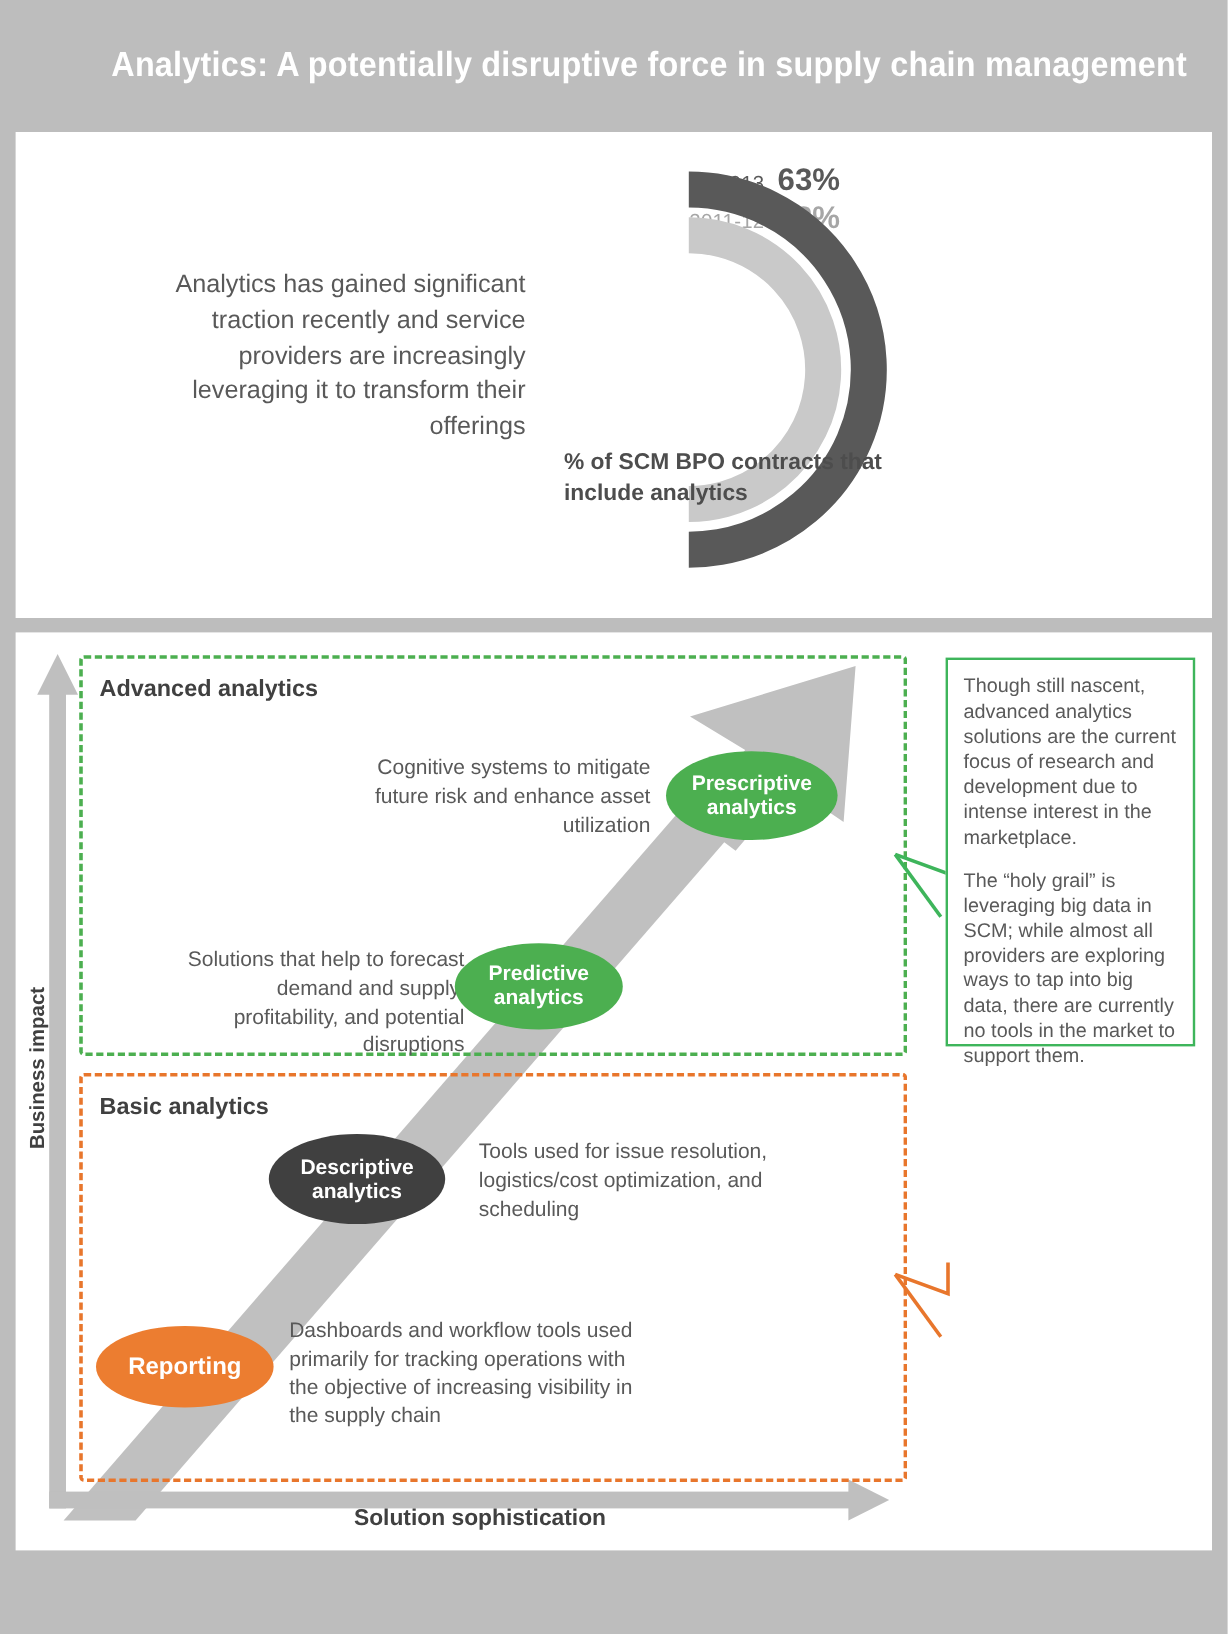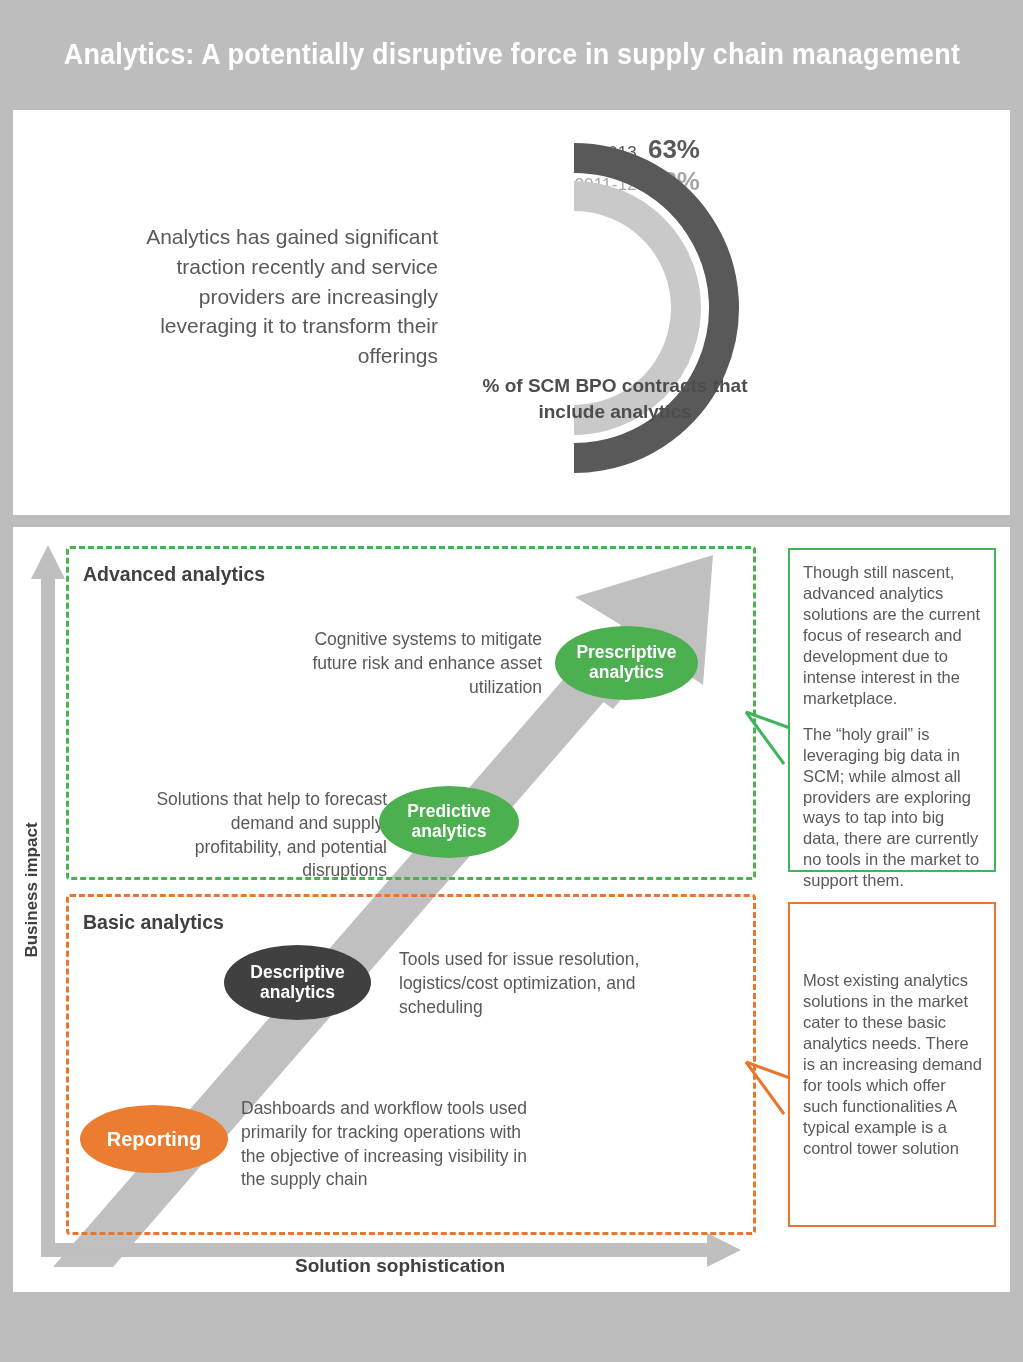--- a/index.html
+++ b/index.html
@@ -8,21 +8,21 @@
     background:#bdbdbd;
     font-family:"Liberation Sans", sans-serif;
     overflow:hidden;
     position:relative;
   }
   #root{position:absolute;inset:0;}
 
   
   .title-bar{
     position:absolute;left:0;top:0;width:1023px;height:110px;
-    display:flex;align-items:center;justify-content:center;
+    display:flex;align-items:center;justify-content:flex-end;
   }
   .title-text{
     color:#ffffff;font-weight:bold;font-size:29px;line-height:1.17;
     text-align:center;letter-spacing:.2px;
     font-family:"Liberation Sans Narrow","Liberation Sans",sans-serif;
     transform:scaleX(.93);
   }
 
   
   .panel{position:absolute;background:#ffffff;}
@@ -44,21 +44,21 @@
   #legend-2011{left:556px;top:166px;width:144px;}
   #legend-2013 .legend-year,#legend-2013 .legend-val{color:#595959;}
   #legend-2011 .legend-year,#legend-2011 .legend-val{color:#a6a6a6;}
 
   
   #donut{position:absolute;left:574px;top:138px;width:310px;height:360px;}
 
   
   .donut-caption{
     position:absolute;left:470px;top:373px;width:290px;
-    text-align:center;color:#4d4d4d;font-size:19px;font-weight:bold;line-height:1.37;
+    text-align:left;color:#4d4d4d;font-size:19px;font-weight:bold;line-height:1.37;
   }
 
   
   #axis-svg{position:absolute;left:13px;top:527px;width:997px;height:765px;}
   .y-axis-label{
     position:absolute;left:-48px;top:880px;width:160px;
     text-align:center;color:#404040;font-size:17px;font-weight:bold;
     transform:rotate(-90deg);
   }
   .x-axis-label{
@@ -196,25 +196,20 @@
     <path d="M 2 12 L 46 28 L 46 2" fill="none" stroke="#e8762c" stroke-width="3"></path>
     <path d="M 2 12 L 40 64" fill="none" stroke="#e8762c" stroke-width="3"></path>
   </svg>
 
   <div class="callout" id="callout-green">
     <div class="callout-body">
       <p class="callout-p">Though still nascent, advanced analytics solutions are the current focus of research and development due to intense interest in the marketplace.</p>
       <p class="callout-p">The “holy grail” is leveraging big data in SCM; while almost all providers are exploring ways to tap into big data, there are currently no tools in the market to support them.</p>
     </div>
   </div>
-  <div class="callout" id="callout-orange">
-    <div class="callout-body">
-      <p class="callout-p">Most existing analytics solutions in the market cater to these basic analytics needs. There is an increasing demand for tools which offer such functionalities A typical example is a control tower solution</p>
-    </div>
-  </div>
 
   <div id="footer">
     
     
     
     
   </div>
 
 </div>
 

